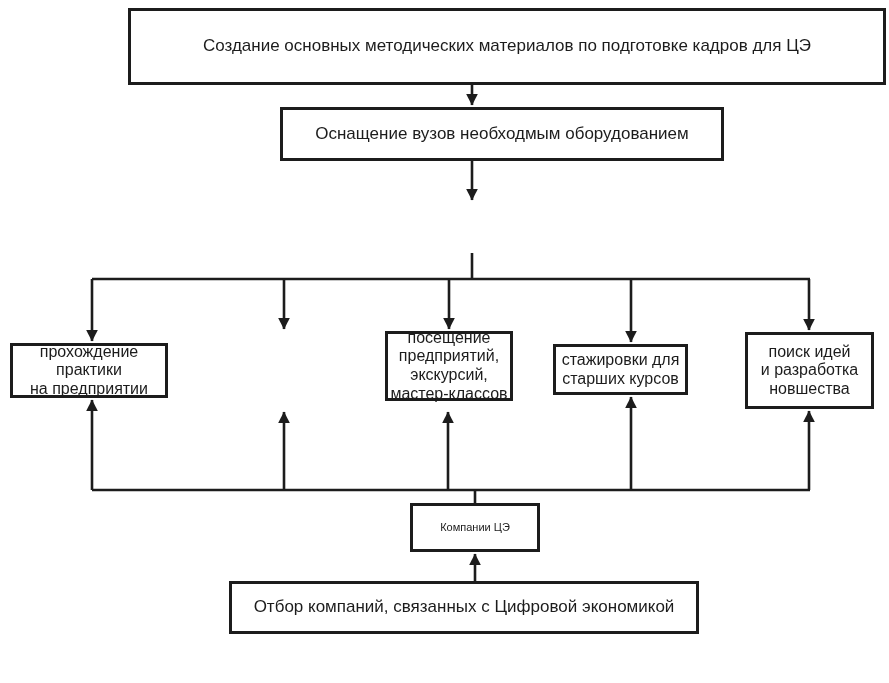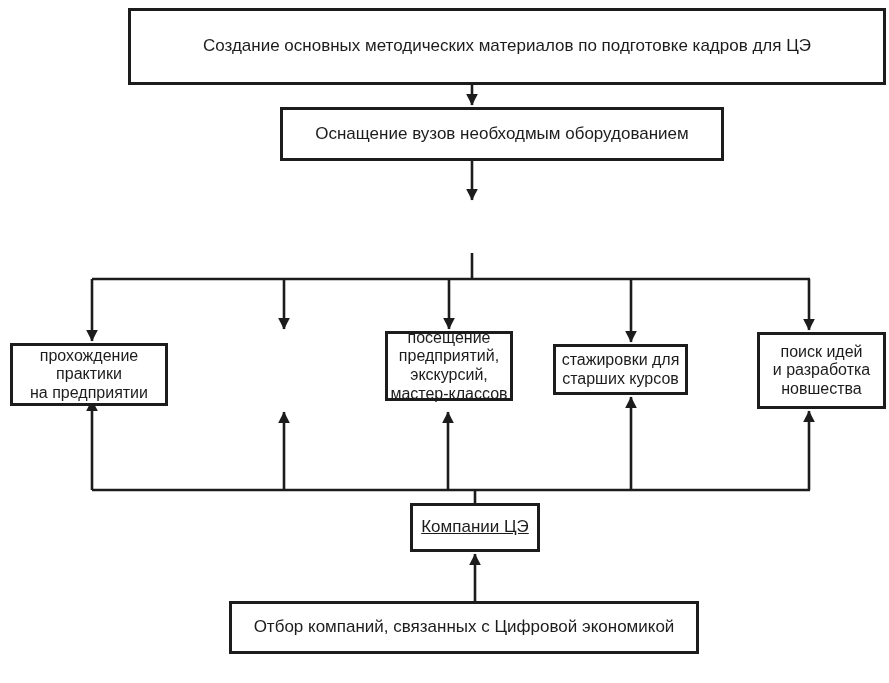--- a/index.html
+++ b/index.html
@@ -40,21 +40,21 @@
     text-align: center;
     color: var(--text-color);
   }
   .node-label {
     white-space: pre-line;
     display: block;
     width: 100%;
   }
   .lvl1 .node-label { font-size: 17px; line-height: 1.2; }
   .branch .node-label { font-size: 16px; line-height: 1.16; }
-  .small .node-label { font-size: 17px; line-height: 1.2; text-decoration: underline; }
+  .small .node-label { font-size: 11px; line-height: 1.2; }
 </style>
 </head>
 <body>
 
 <div class="stage">
 
   <svg class="connector-layer" width="889" height="683" viewBox="0 0 889 683" xmlns="http://www.w3.org/2000/svg">
     <defs>
       <marker id="arrow" markerUnits="userSpaceOnUse" markerWidth="12" markerHeight="12" viewBox="0 0 10 10" refX="9.5" refY="5" orient="auto">
         <path d="M0,0 L10,5 L0,10 Z"></path>
@@ -88,46 +88,46 @@
 
   <div class="node lvl1" style="left:128px; top:8px; width:758px; height:77px;">
     <span class="node-label">Создание основных методических материалов по подготовке кадров для ЦЭ</span>
   </div>
 
   <div class="node lvl1" style="left:240px; top:107px; width:444px; height:54px;margin-left:40px;">
     <span class="node-label">Оснащение вузов необходмым оборудованием</span>
   </div>
 
 
-  <div class="node branch" style="left:10px; top:343px; width:158px; height:63px;">
+  <div class="node branch" style="left:10px; top:343px; width:158px; height:55px;">
     <span class="node-label">прохождение
 практики
 на предприятии</span>
   </div>
 
 
   <div class="node branch" style="left:385px; top:331px; width:128px; height:70px;justify-content:center;">
     <span class="node-label">посещение
 предприятий,
 экскурсий,
 мастер-классов</span>
   </div>
 
   <div class="node branch" style="left:553px; top:344px; width:135px; height:51px;">
     <span class="node-label">стажировки для
 старших курсов</span>
   </div>
 
-  <div class="node branch" style="left:745px; top:332px; width:129px; height:77px;margin-left:12px;">
+  <div class="node branch" style="left:745px; top:332px; width:129px; height:77px;">
     <span class="node-label">поиск идей
 и разработка
 новшества</span>
   </div>
 
   <div class="node small" style="left:410px; top:503px; width:130px; height:49px;">
     <span class="node-label">Компании ЦЭ</span>
   </div>
 
-  <div class="node lvl1" style="left:229px; top:601px; width:470px; height:53px;">
+  <div class="node lvl1" style="left:229px; top:581px; width:470px; height:53px;">
     <span class="node-label">Отбор компаний, связанных с Цифровой экономикой</span>
   </div>
 
 </div>
 
 </body></html>

